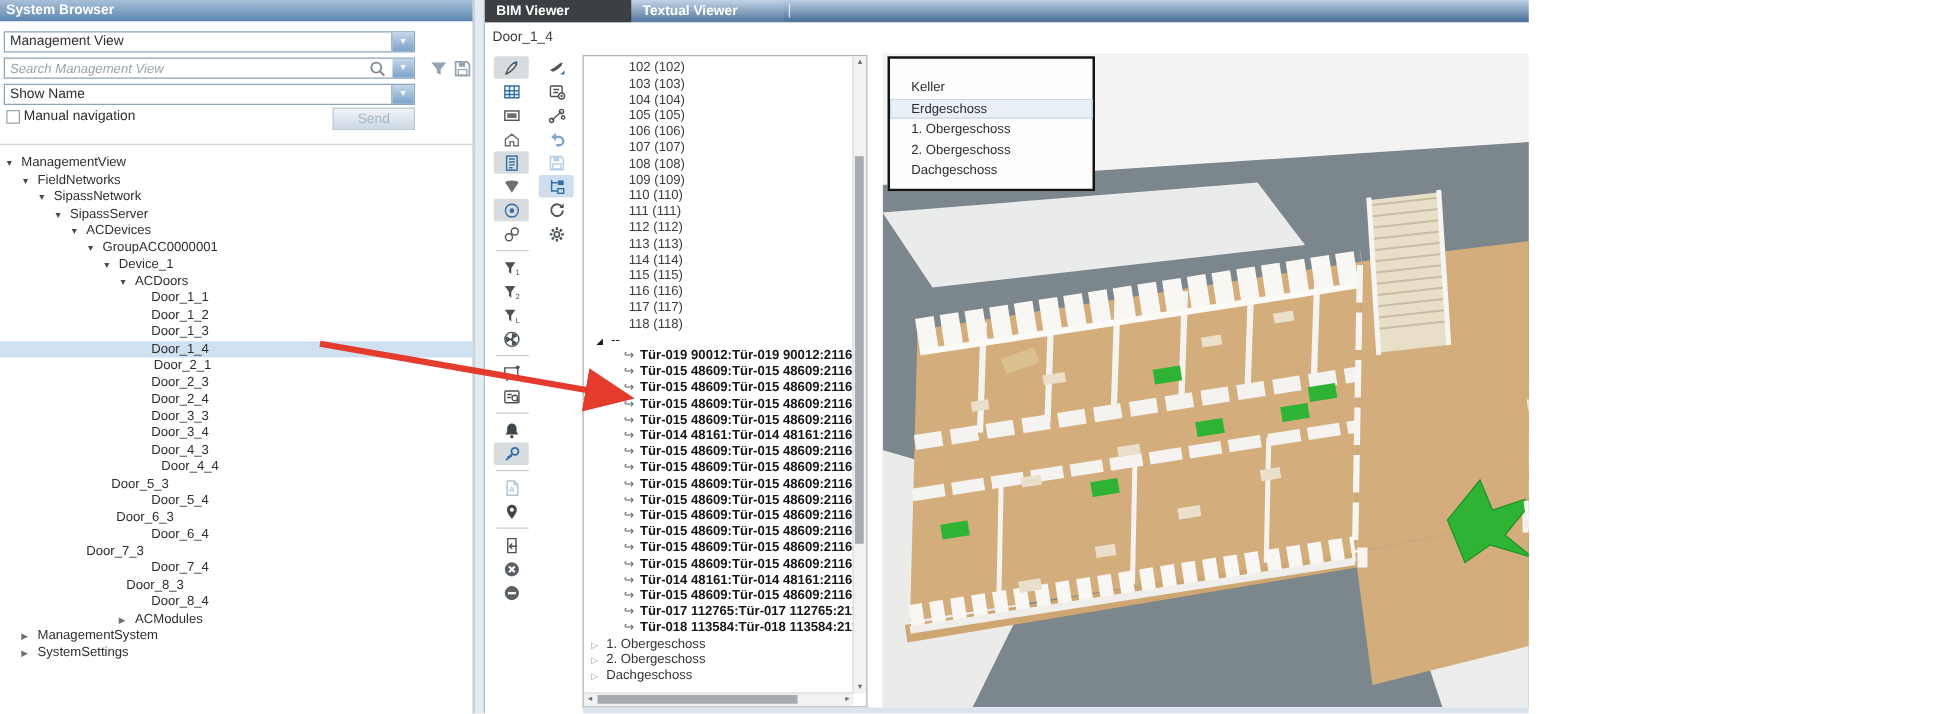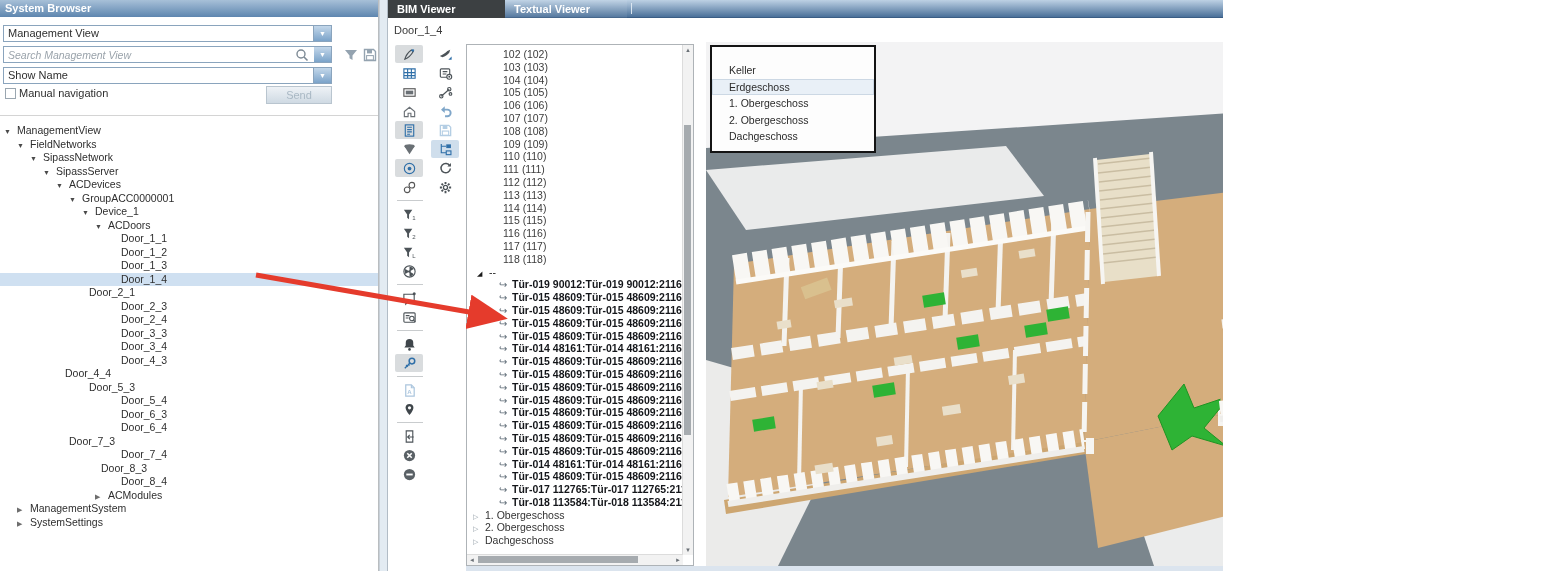--- a/index.html
+++ b/index.html
@@ -134,30 +134,30 @@
         <div class="trow" style="padding-left: 30px;"><span class="arr">▼</span><span>SipassNetwork</span></div>
         <div class="trow" style="padding-left: 43px;"><span class="arr">▼</span><span>SipassServer</span></div>
         <div class="trow" style="padding-left: 56px;"><span class="arr">▼</span><span>ACDevices</span></div>
         <div class="trow" style="padding-left: 69px;"><span class="arr">▼</span><span>GroupACC0000001</span></div>
         <div class="trow" style="padding-left: 82px;"><span class="arr">▼</span><span>Device_1</span></div>
         <div class="trow" style="padding-left: 95px;"><span class="arr">▼</span><span>ACDoors</span></div>
         <div class="trow" style="padding-left: 108px;"><span class="arr"></span><span>Door_1_1</span></div>
         <div class="trow" style="padding-left: 108px;"><span class="arr"></span><span>Door_1_2</span></div>
         <div class="trow" style="padding-left: 108px;"><span class="arr"></span><span>Door_1_3</span></div>
         <div class="trow sel" style="padding-left: 108px;"><span class="arr"></span><span>Door_1_4</span></div>
-        <div class="trow" style="padding-left: 76px;"><span class="arr"></span><span>Door_2_1</span></div>
+        <div class="trow" style="padding-left: 110px;"><span class="arr"></span><span>Door_2_1</span></div>
         <div class="trow" style="padding-left: 108px;"><span class="arr"></span><span>Door_2_3</span></div>
         <div class="trow" style="padding-left: 108px;"><span class="arr"></span><span>Door_2_4</span></div>
         <div class="trow" style="padding-left: 108px;"><span class="arr"></span><span>Door_3_3</span></div>
         <div class="trow" style="padding-left: 108px;"><span class="arr"></span><span>Door_3_4</span></div>
         <div class="trow" style="padding-left: 108px;"><span class="arr"></span><span>Door_4_3</span></div>
-        <div class="trow" style="padding-left: 52px;"><span class="arr"></span><span>Door_4_4</span></div>
+        <div class="trow" style="padding-left: 116px;"><span class="arr"></span><span>Door_4_4</span></div>
         <div class="trow" style="padding-left: 76px;"><span class="arr"></span><span>Door_5_3</span></div>
         <div class="trow" style="padding-left: 108px;"><span class="arr"></span><span>Door_5_4</span></div>
-        <div class="trow" style="padding-left: 108px;"><span class="arr"></span><span>Door_6_3</span></div>
+        <div class="trow" style="padding-left: 80px;"><span class="arr"></span><span>Door_6_3</span></div>
         <div class="trow" style="padding-left: 108px;"><span class="arr"></span><span>Door_6_4</span></div>
         <div class="trow" style="padding-left: 56px;"><span class="arr"></span><span>Door_7_3</span></div>
         <div class="trow" style="padding-left: 108px;"><span class="arr"></span><span>Door_7_4</span></div>
         <div class="trow" style="padding-left: 88px;"><span class="arr"></span><span>Door_8_3</span></div>
         <div class="trow" style="padding-left: 108px;"><span class="arr"></span><span>Door_8_4</span></div>
         <div class="trow" style="padding-left: 95px;"><span class="arr col">▶</span><span>ACModules</span></div>
         <div class="trow" style="padding-left: 17px;"><span class="arr col">▶</span><span>ManagementSystem</span></div>
         <div class="trow" style="padding-left: 17px;"><span class="arr col">▶</span><span>SystemSettings</span></div>
       </div>
   </div>

